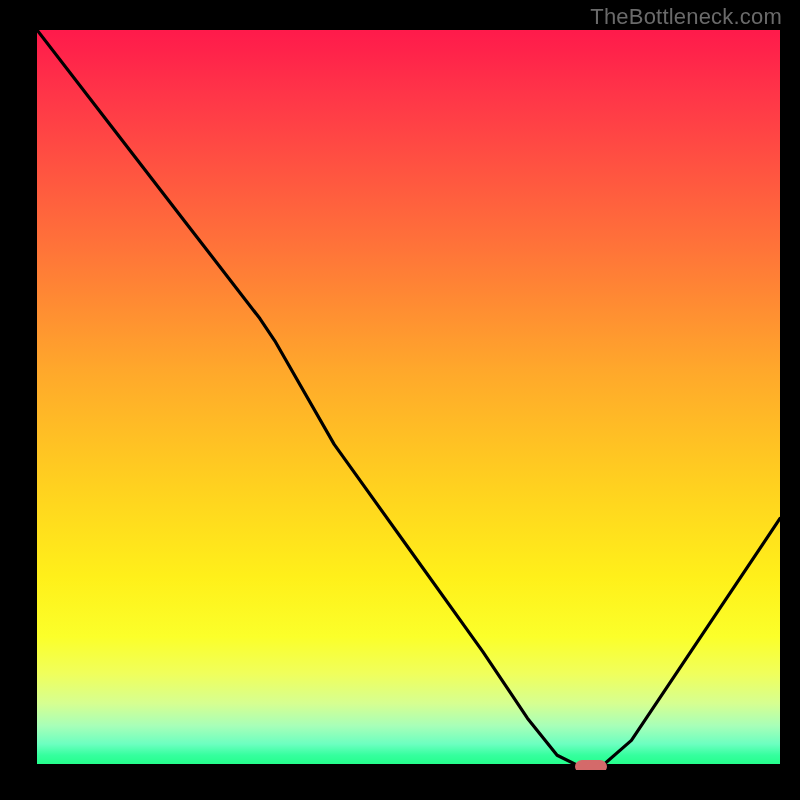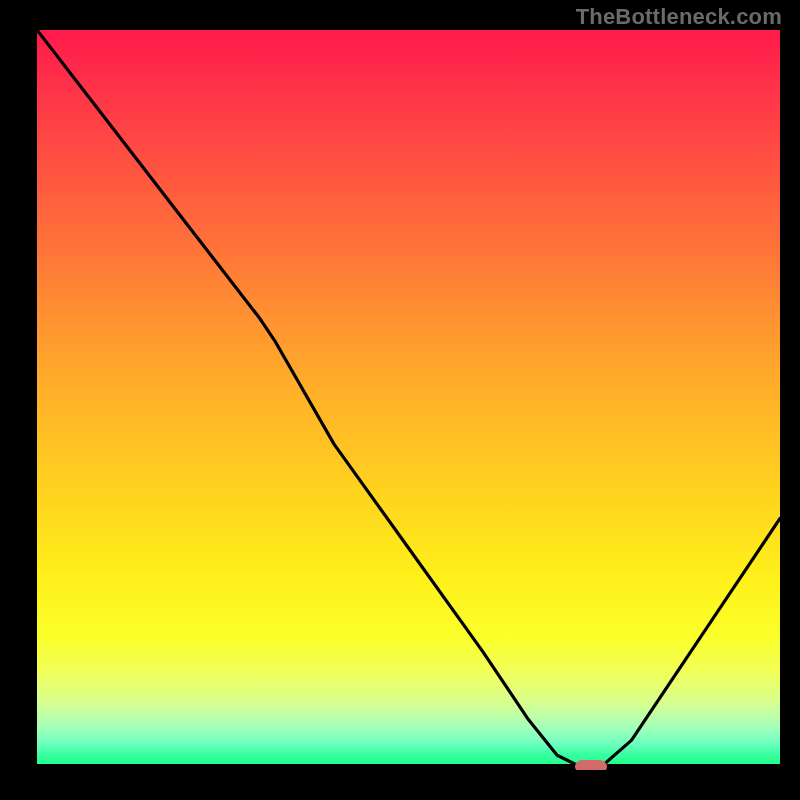--- a/index.html
+++ b/index.html
@@ -16,21 +16,21 @@
     width: 800px;
     height: 800px;
     background: #000;
   }
   .watermark {
     position: absolute;
     top: 4px;
     right: 18px;
     color: #6a6a6a;
     font-size: 22px;
-    font-weight: 700;
+    font-weight: 400;
     letter-spacing: 0.2px;
     z-index: 4;
   }
   .plot-area {
     position: absolute;
     left: 37px;
     top: 30px;
     width: 743px;
     height: 740px;
     overflow: hidden;

